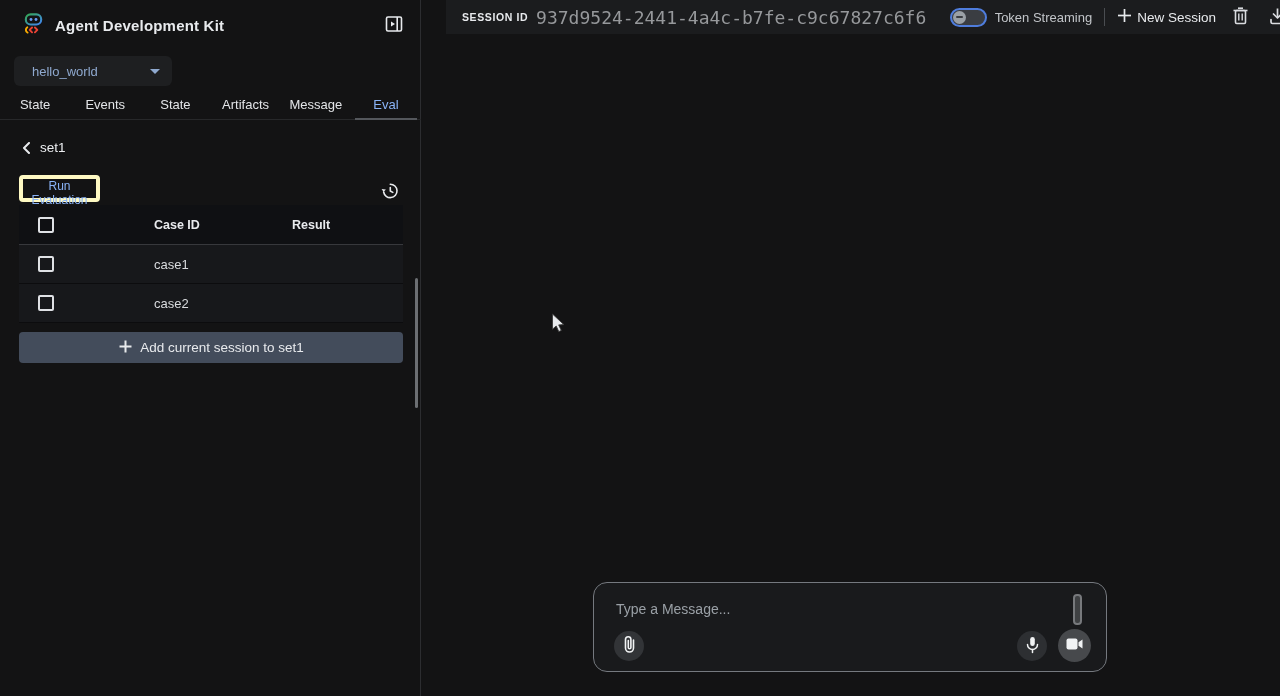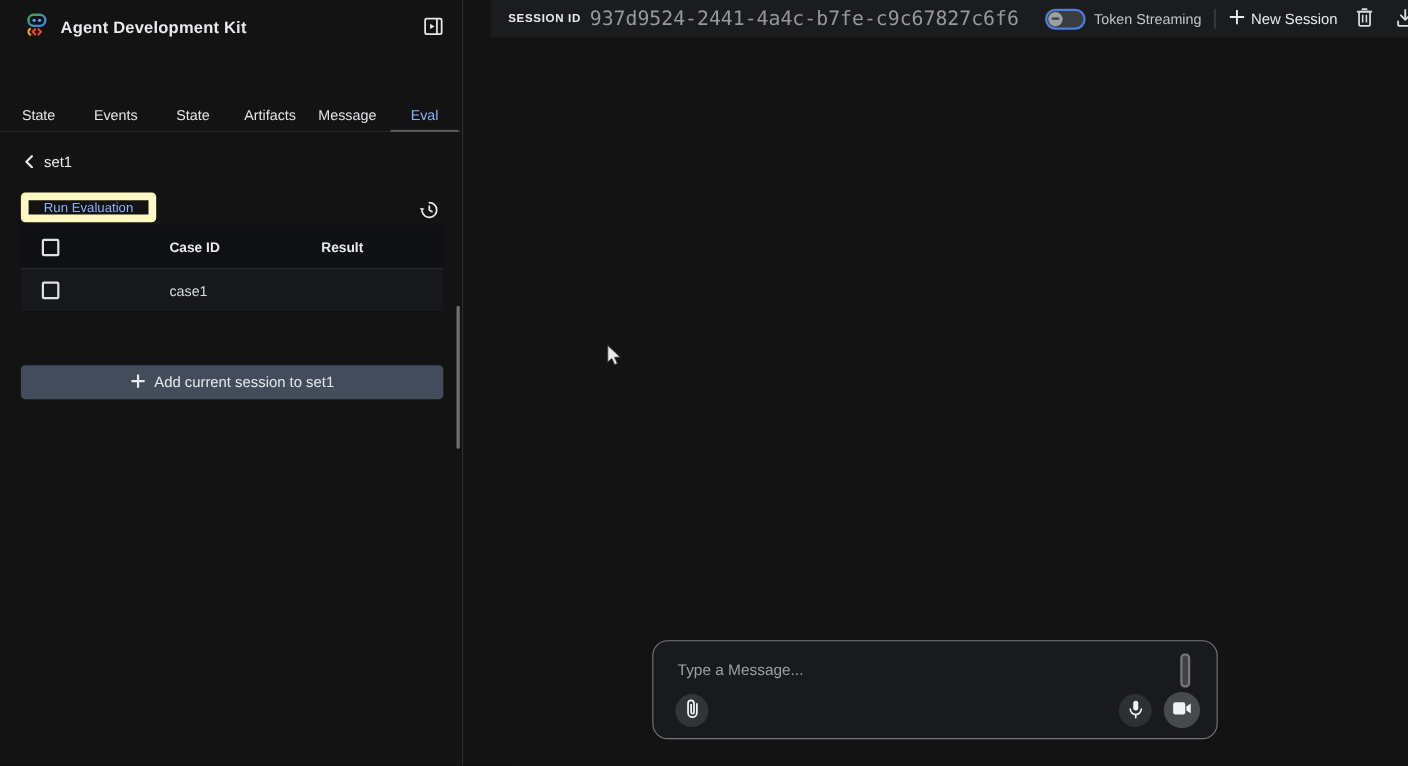--- a/index.html
+++ b/index.html
@@ -28,22 +28,22 @@
     font-size:13px; color:#e3e5e8; cursor:pointer; position:relative; font-weight:500; }
   .tab.active { color:#8ab4f8; }
   .tab.active .ink-bar { position:absolute; left:4px; right:4px; bottom:-1px;
     height:2px; background:#54575c; }
 
   .eval-panel { position:absolute; left:0; top:121px; width:421px; }
   .set-row { display:flex; margin:19px 0 0 21px; cursor:pointer; }
   .set-name { font-size:13.5px; margin-left:9px; color:#eceef1; }
 
   .actions-row { position:relative; margin-top:17px; height:27px; }
-  .run-eval-btn { position:absolute; left:19px; top:0; width:123px; height:27px;
-    background:transparent; border:7px solid #fef9c3; border-radius:4px;
+  .run-eval-btn { position:absolute; left:19px; top:0; width:81px; height:27px;
+    background:transparent; border:4px solid #fef9c3; border-radius:4px;
     color:#8ab4f8; font-size:12px; font-family:"Liberation Sans",sans-serif; cursor:pointer; }
   .history-btn { position:absolute; right:18px; top:2px; }
 
   .eval-table { position:absolute; left:19px; top:84px; width:384px; }
   .t-row { display:flex; align-items:center; }
   .t-head { height:40px; background:#0f1013; border-bottom:1px solid #37383c;
     font-size:12.5px; font-weight:bold; color:#e8eaed; }
   .t-body-row { height:39px; background:#17181b; border-bottom:1px solid #0c0c0e;
     font-size:13px; color:#d9dbde; cursor:pointer; }
   .col-select { width:135px; padding-left:19px; display:flex; align-items:center; }
@@ -123,20 +123,24 @@
         <span>
           <svg width="20" height="20" viewBox="0 0 20 20">
             <rect x="2.5" y="3" width="15" height="14" rx="1.5" fill="none" stroke="#e8eaed" stroke-width="1.6"></rect>
             <line x1="13.2" y1="3" x2="13.2" y2="17" stroke="#e8eaed" stroke-width="1.6"></line>
             <path d="M11 10 L7 7.6 V12.4 Z" fill="#e8eaed"></path>
           </svg>
         </span>
       </button>
     </div>
 
+    <div class="agent-select">
+      <span class="agent-select-value">hello_world</span>
+      <span class="caret-down"></span>
+    </div>
 
     <div class="tabs">
       <div class="tab">
           <span>State</span>
         </div>
       <div class="tab">
           <span>Events</span>
         </div>
       <div class="tab">
           <span>State</span>
@@ -183,20 +187,27 @@
             <div class="checkbox"></div>
           </div>
           <div class="col-case">Case ID</div>
           <div class="col-result">Result</div>
         </div>
         <div class="t-row t-body-row">
           <div class="col-select">
             <div class="checkbox"></div>
           </div>
           <div class="col-case">case1</div>
+          <div class="col-result"></div>
+        </div>
+        <div class="t-row t-body-row">
+          <div class="col-select">
+            <div class="checkbox"></div>
+          </div>
+          <div class="col-case">case2</div>
           <div class="col-result"></div>
         </div>
       </div>
 
       <button class="add-session-btn">
         <span>
           <svg width="15" height="15" viewBox="0 0 15 15">
             <line x1="7.5" y1="1.5" x2="7.5" y2="13.5" stroke="#e8eaed" stroke-width="2"></line>
             <line x1="1.5" y1="7.5" x2="13.5" y2="7.5" stroke="#e8eaed" stroke-width="2"></line>
           </svg>

